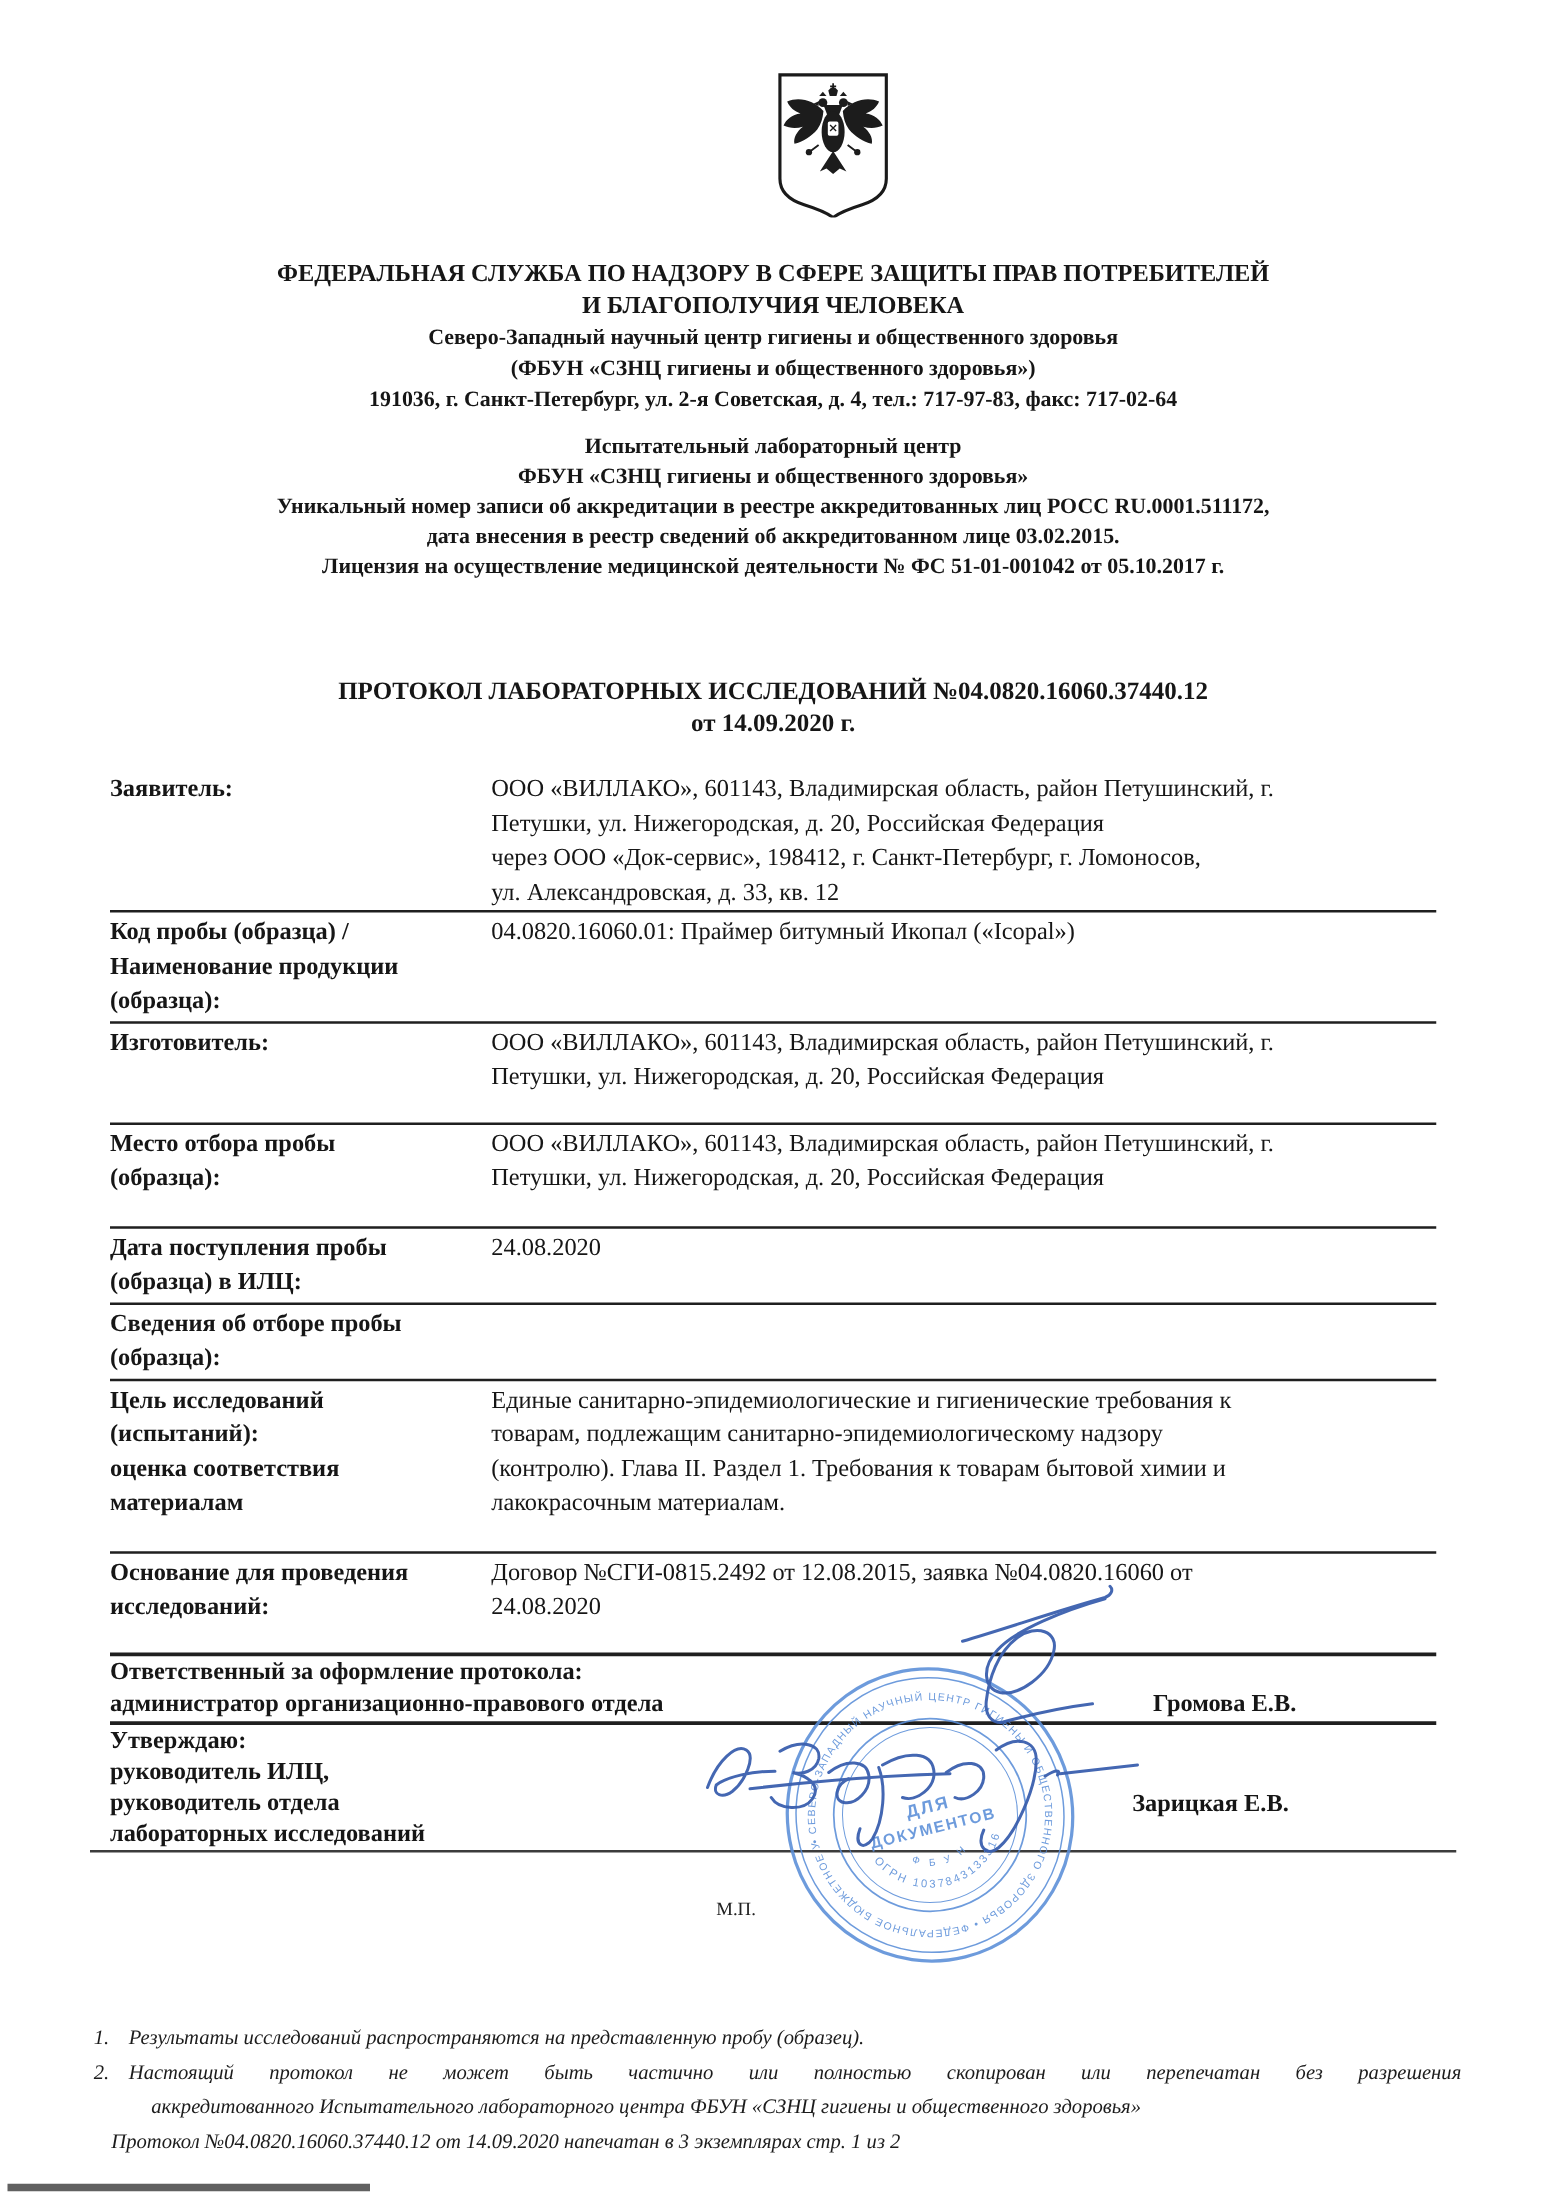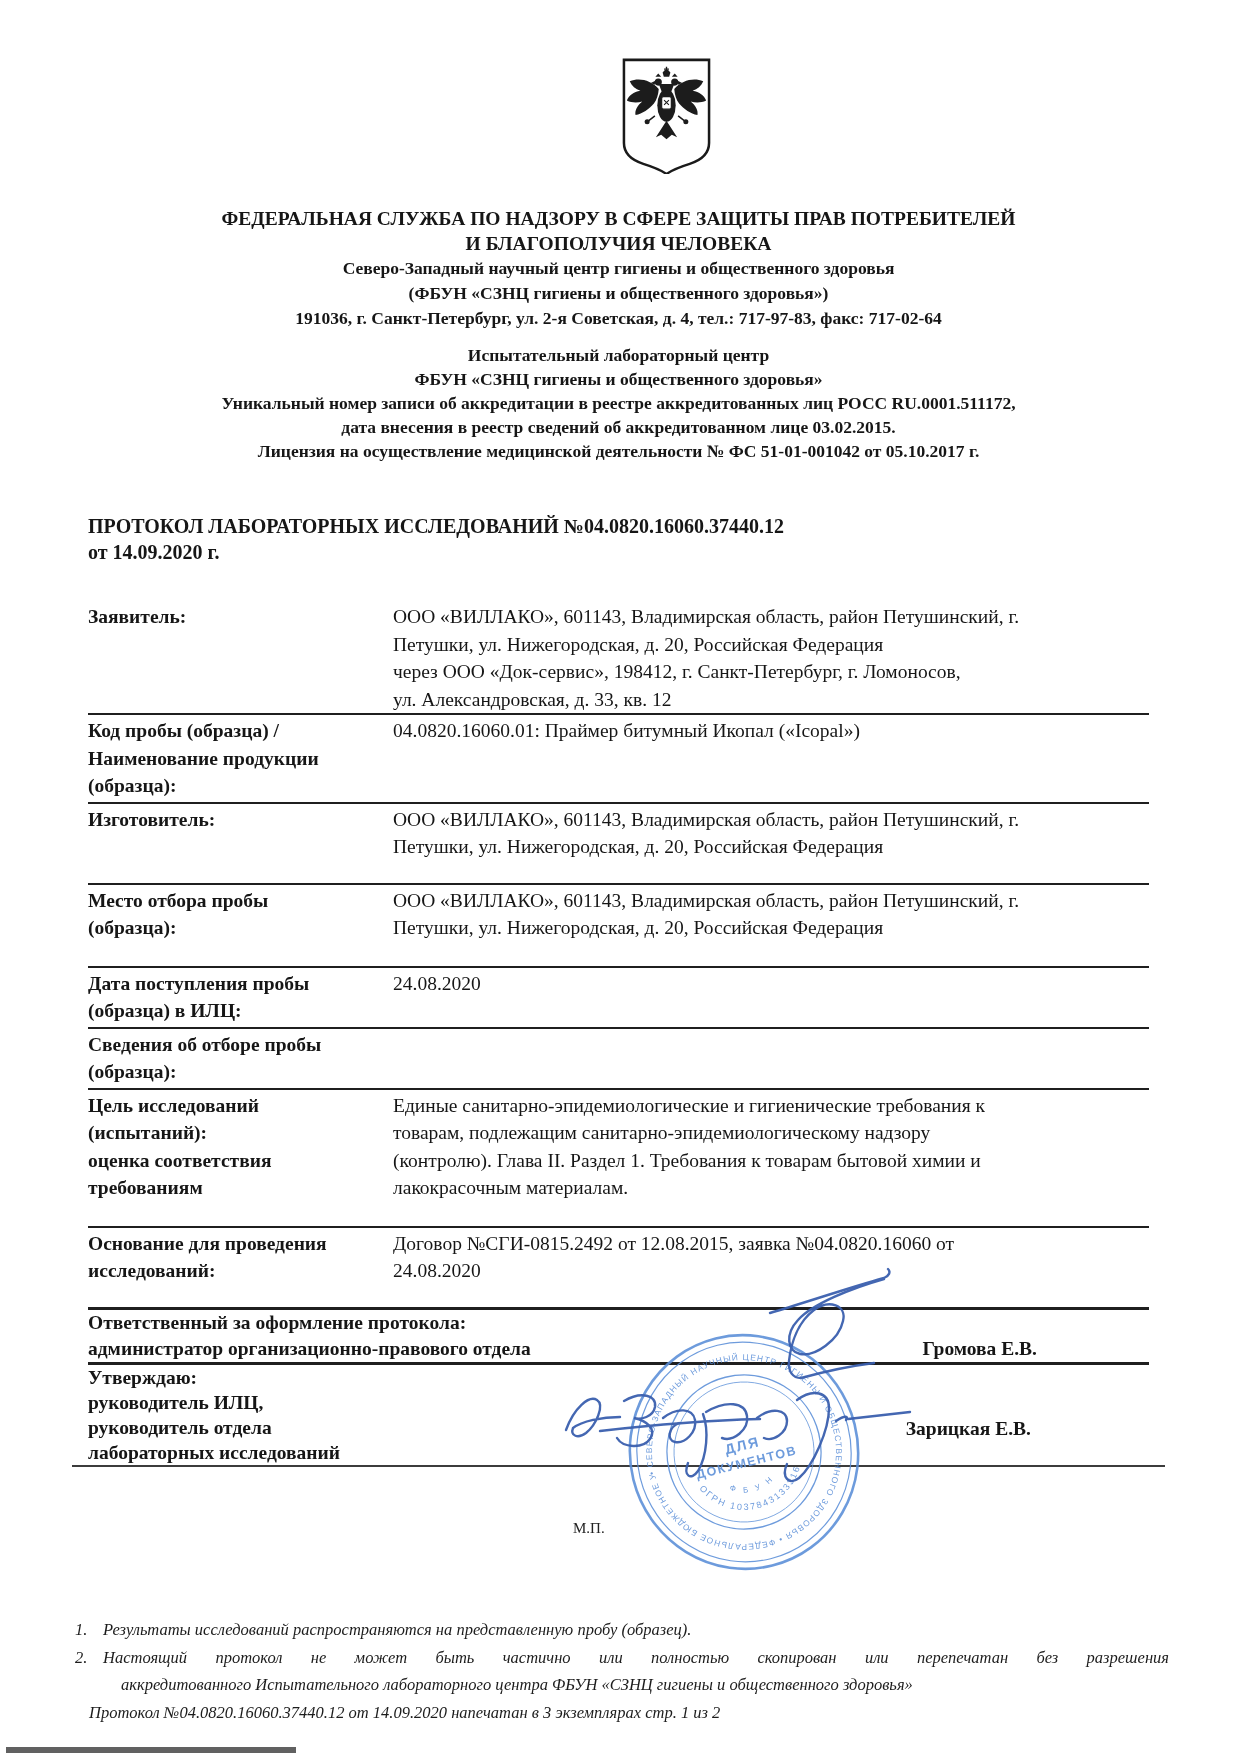--- a/index.html
+++ b/index.html
@@ -10,23 +10,23 @@
   .content{padding:0 92px 0 88px;}
   
   .emblem-wrap{padding-top:56px;text-align:center;}
   .emblem-wrap svg{position:relative;left:48px;}
   
   .hdr-main{margin-top:29px;text-align:center;font-weight:bold;font-size:19.5px;line-height:24.5px;}
   .hdr-sub{text-align:center;font-weight:bold;font-size:17.5px;line-height:25px;}
   .hdr-gap{height:12px;}
   .hdr-lab{text-align:center;font-weight:bold;font-size:17.5px;line-height:24px;}
   
-  .doc-title{margin-top:50px;font-weight:bold;font-size:20px;line-height:26px;}
-  
-  .tbl{margin-top:36px;font-size:19.5px;line-height:27.5px;}
+  .doc-title{margin-top:76px;text-align:center;font-weight:bold;font-size:20px;line-height:26px;}
+  
+  .tbl{margin-top:24px;font-size:19.5px;line-height:27.5px;}
   .row{display:grid;grid-template-columns:305px 1fr;border-top:2px solid #1f1f1f;padding:2px 0 2px;}
   .row.first{border-top:none;padding-bottom:0;}
   .row .lbl{font-weight:bold;white-space:pre-line;padding-right:12px;}
   .row .val{white-space:pre-line;}
   .pb22{padding-bottom:22px;}
   .pb24{padding-bottom:24px;}
   
   .sig-a{display:grid;grid-template-columns:1fr auto;border-top:3px solid #1f1f1f;
          font-weight:bold;font-size:19.5px;line-height:26px;}
   .sig-a .left{white-space:pre-line;}
@@ -134,21 +134,21 @@
       <div class="val">24.08.2020</div>
     </div>
     <div class="row">
       <div class="lbl">Сведения об отборе пробы
 (образца):</div>
     </div>
     <div class="row pb24">
       <div class="lbl">Цель исследований
 (испытаний):
 оценка соответствия
-требованиям</div>
+материалам</div>
       <div class="val">Единые санитарно-эпидемиологические и гигиенические требования к
 товарам, подлежащим санитарно-эпидемиологическому надзору
 (контролю). Глава II. Раздел 1. Требования к товарам бытовой химии и
 лакокрасочным материалам.</div>
     </div>
     <div class="row pb22">
       <div class="lbl">Основание для проведения
 исследований:</div>
       <div class="val">Договор №СГИ-0815.2492 от 12.08.2015, заявка №04.0820.16060 от
 24.08.2020</div>

